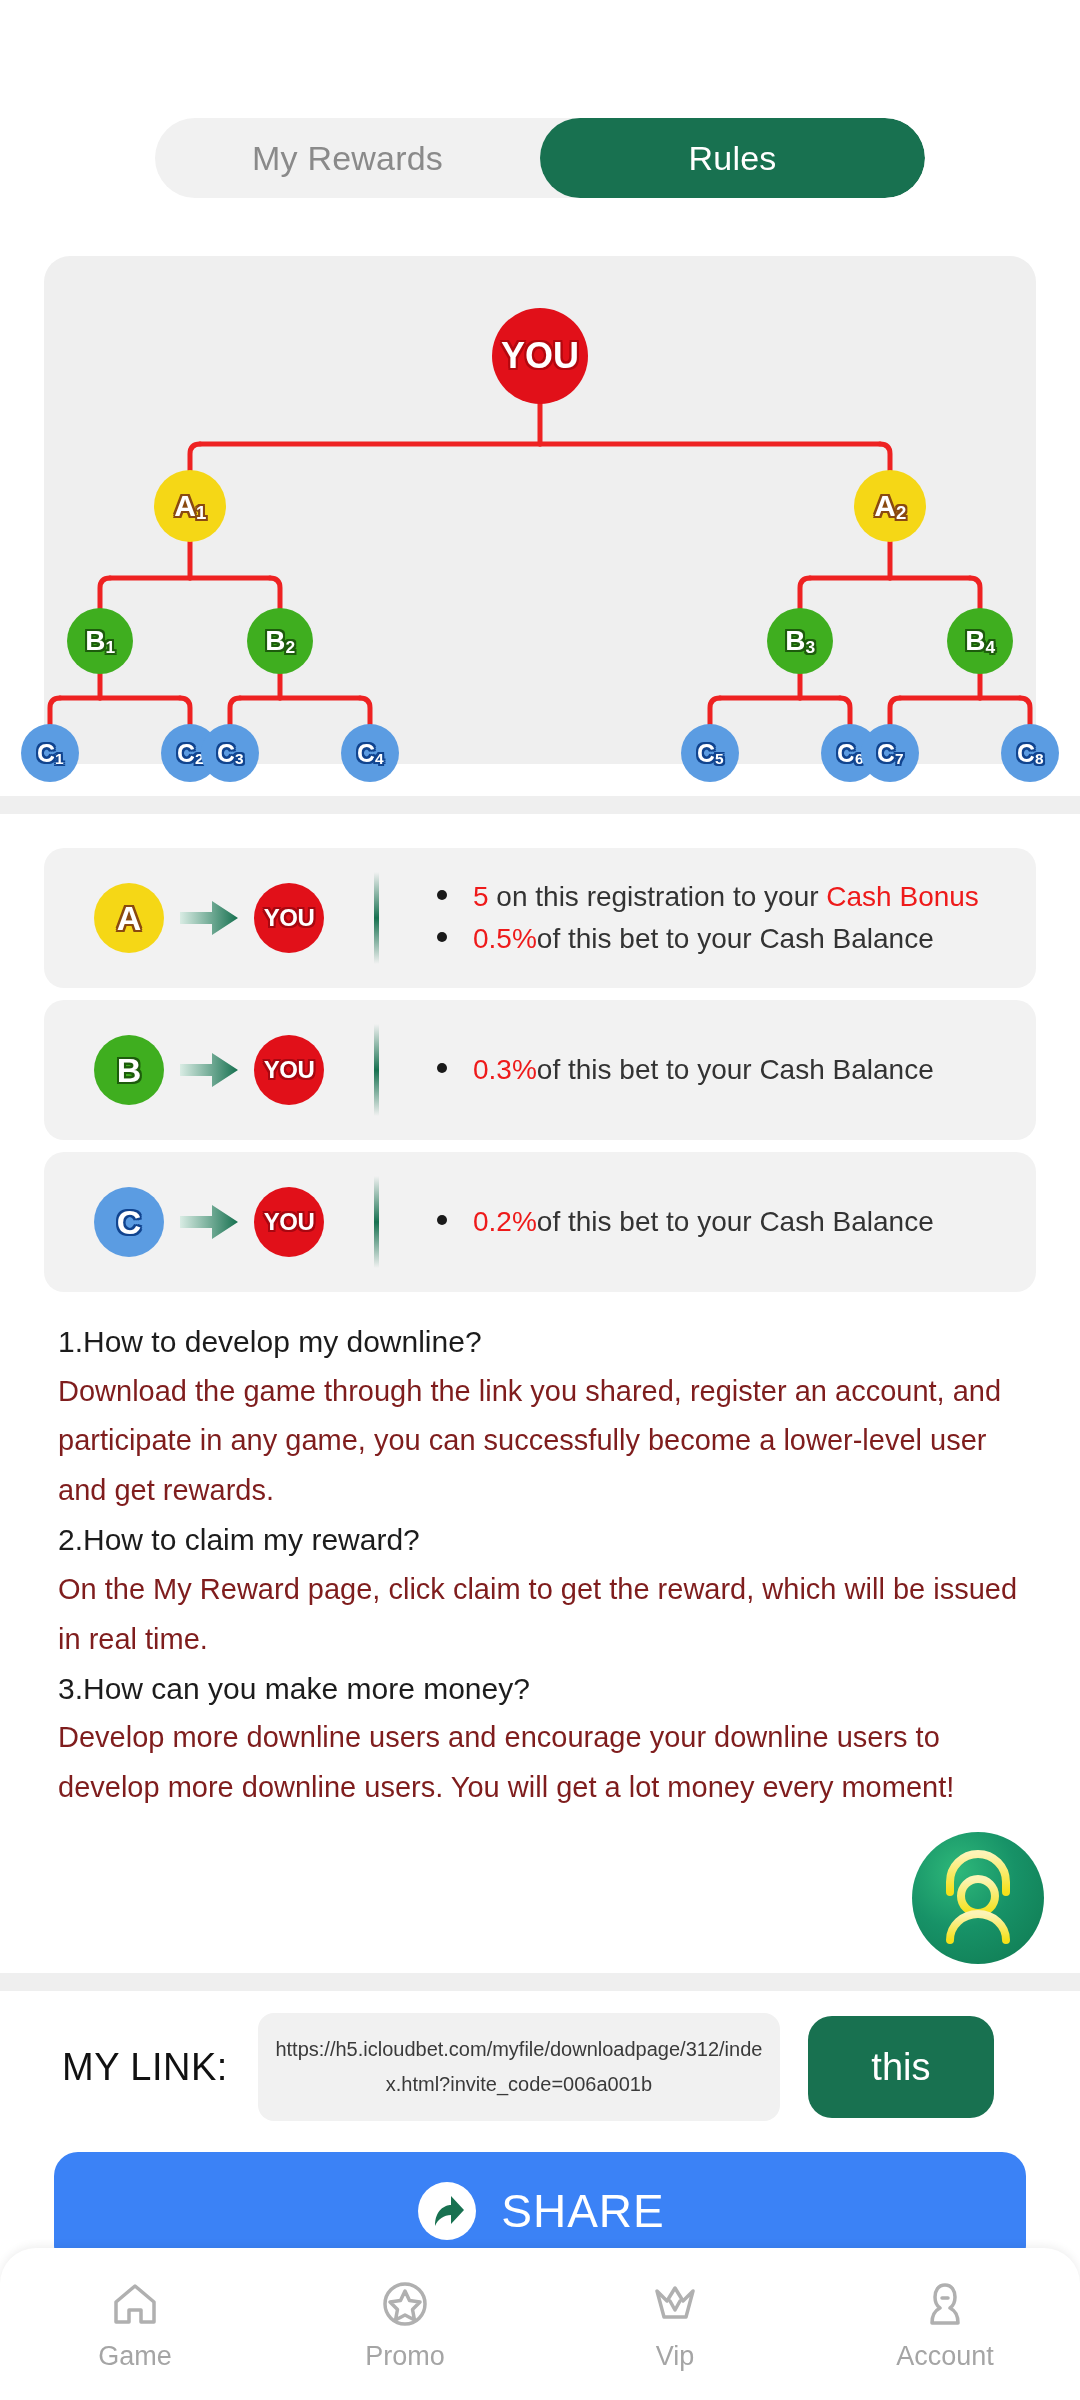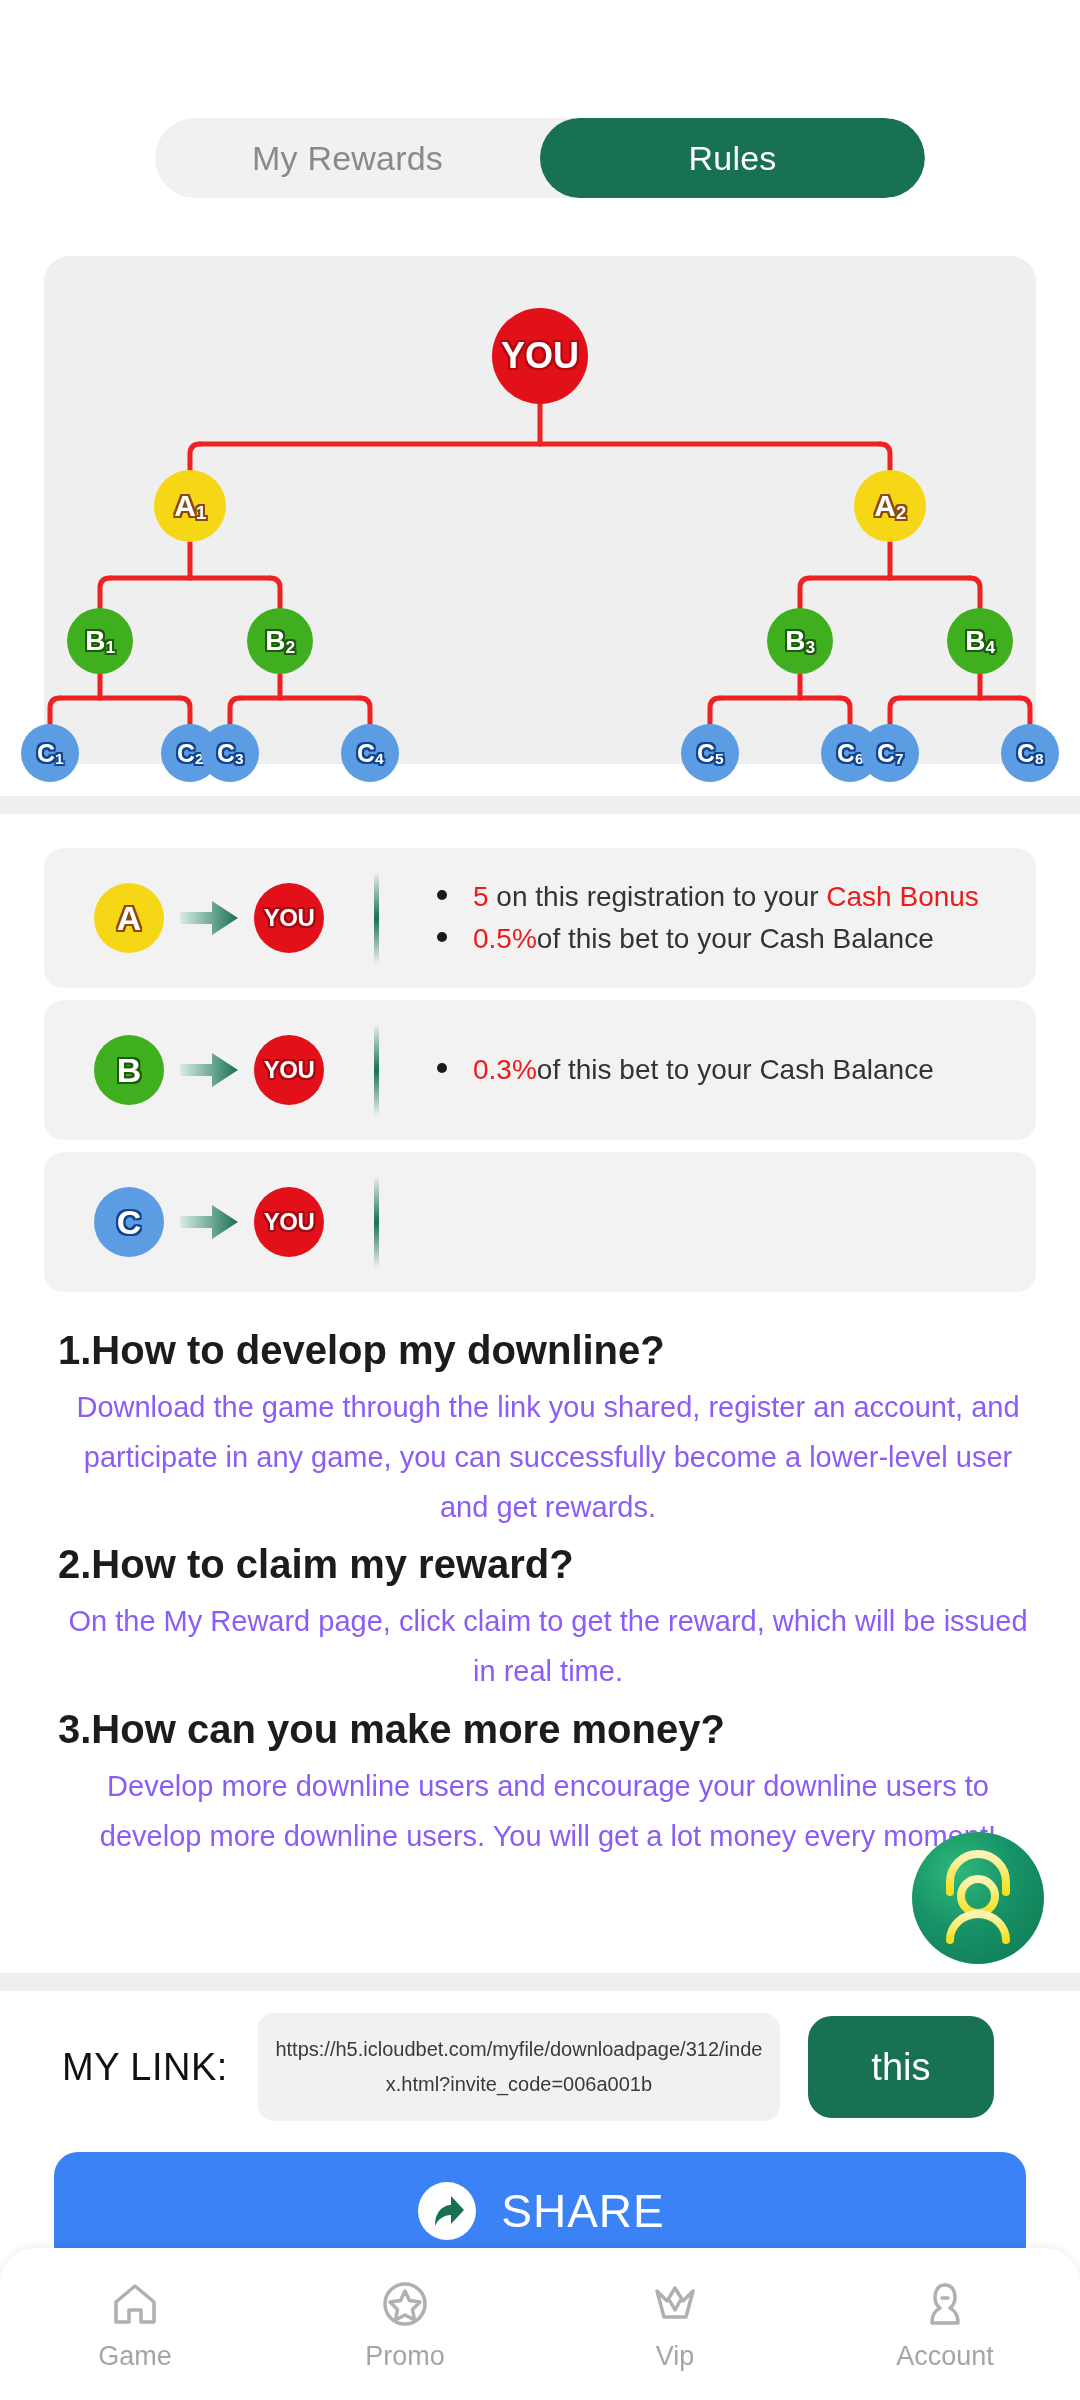--- a/index.html
+++ b/index.html
@@ -67,22 +67,22 @@
   .rr-sep { width:5px; height:92px; flex:none;
             background:linear-gradient(to bottom,rgba(23,113,80,0) 0%,#177150 50%,rgba(23,113,80,0) 100%); }
   .rr-list { flex:1; padding-left:58px; }
   .rr-item { display:flex; align-items:baseline; font-size:28px; color:#333333; line-height:1.5; }
   .rr-dot { width:10px; height:10px; border-radius:50%; background:#1a1a1a; flex:none;
             margin-right:26px; position:relative; top:-6px; }
   .red { color:#ee1a1a; }
 
   
   .faq { position:absolute; left:58px; top:1318px; width:980px; }
-  .faq-q { font-size:40px; color:#1c1c1c; font-weight:700; line-height:1.62; }
-  .faq-a { font-size:29px; color:#8b5cf6; line-height:1.72;text-align:center; }
+  .faq-q { font-size:30px; color:#1c1c1c; font-weight:400; line-height:1.62; }
+  .faq-a { font-size:29px; color:#7f1d1d; line-height:1.72; }
 
   
   .fab { position:absolute; left:912px; top:1832px; width:132px; height:132px;
          border-radius:50%; background:radial-gradient(circle at 35% 30%, #2eb87a 0%, #179267 45%, #0f7850 100%); }
 
   
   .link-row { position:absolute; left:0; top:2012px; width:1080px; height:110px; display:flex; align-items:center; }
   .link-label { margin-left:62px; font-size:38px; color:#111; letter-spacing:.5px; }
   .link-box { margin-left:30px; width:522px; height:108px; background:#f1f1f1; border-radius:16px;
               display:flex; align-items:center; justify-content:center; text-align:center;
@@ -280,20 +280,26 @@
         <span>C</span>
       </div>
       <svg class="arrow-icon" viewBox="0 0 62 40">
         <path d="M2 14 H34 V3 L60 20 L34 37 V26 H2 Z" fill="url(#agrad)"></path>
       </svg>
       <div class="badge badge-you">
         <span>YOU</span>
       </div>
     </div>
     <div class="rr-sep"></div>
+    <div class="rr-list">
+      <div class="rr-item">
+        <span class="rr-dot"></span>
+        <span><span class="red">0.2%</span><span>of this bet to your Cash Balance</span></span>
+      </div>
+    </div>
   </div>
 
   <div class="faq">
     <div class="faq-q">1.How to develop my downline?</div>
     <div class="faq-a">Download the game through the link you shared, register an account, and participate in any game, you can successfully become a lower-level user and get rewards.</div>
     <div class="faq-q">2.How to claim my reward?</div>
     <div class="faq-a">On the My Reward page, click claim to get the reward, which will be issued in real time.</div>
     <div class="faq-q">3.How can you make more money?</div>
     <div class="faq-a">Develop more downline users and encourage your downline users to develop more downline users. You will get a lot money every moment!</div>
   </div>

